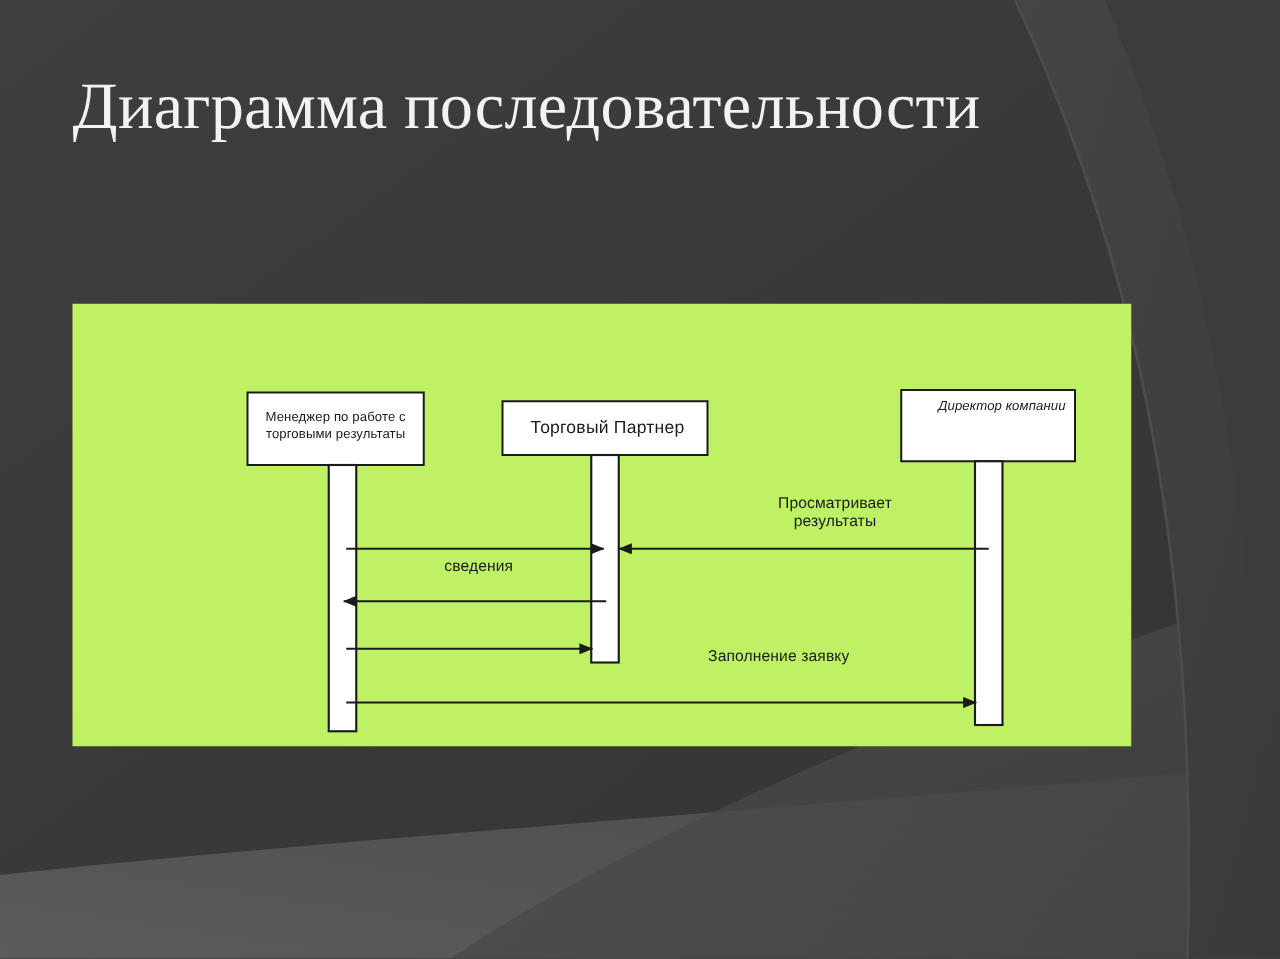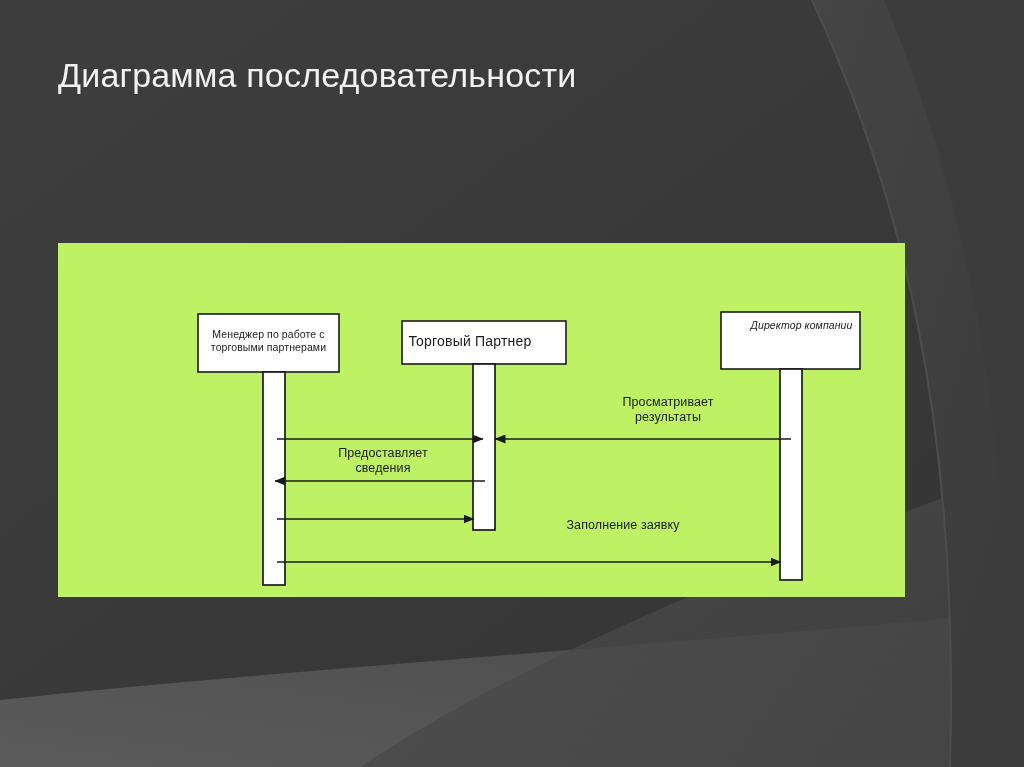--- a/index.html
+++ b/index.html
@@ -25,26 +25,26 @@
     left: 0; top: 0;
     width: 1024px;
     height: 767px;
   }
   #slide-title {
     position: absolute;
     left: 58px;
     top: 56px;
     width: 880px;
     color: #f2f2f2;
-    font-size: 34px;
+    font-size: 53px;
     font-weight: 400;
     letter-spacing: 0.2px;
     line-height: 1.12;
     white-space: nowrap;
-    font-family: Liberation Sans, sans-serif;
+    font-family: Liberation Serif, serif;
   }
   #diagram-panel {
     position: absolute;
     left: 58px;
     top: 243px;
     width: 847px;
     height: 354px;
     background: #bef264;
   }
   #diagram-svg {
@@ -151,39 +151,38 @@
 
       <line x1="427" y1="238" x2="217" y2="238" stroke="#1b1b1b" stroke-width="1.5" marker-end="url(#arrL)"></line>
 
       <line x1="219" y1="276" x2="416" y2="276" stroke="#1b1b1b" stroke-width="1.5" marker-end="url(#arrR)"></line>
 
       <line x1="219" y1="319" x2="723" y2="319" stroke="#1b1b1b" stroke-width="1.5" marker-end="url(#arrR)"></line>
     </svg>
 
     <div class="lbl actor-label" style="left:140px; top:85px; width:141px;">
       <div>Менеджер по работе с</div>
-      <div>торговыми партнерами</div>
+      <div>торговыми результаты</div>
     </div>
 
-    <div class="lbl actor-label big" style="left:328px; top:90px; width:168px;">
+    <div class="lbl actor-label big" style="left:344px; top:90px; width:168px;">
       <div>Торговый Партнер</div>
     </div>
 
     <div class="lbl actor-label" style="left:663px; top:76px; width:161px;font-style:italic;">
       <div>Директор компании</div>
     </div>
 
 
     <div class="lbl msg-label" style="left:510px; top:152px; width:200px;">
       <div>Просматривает</div>
       <div>результаты</div>
     </div>
 
     <div class="lbl msg-label" style="left:220px; top:203px; width:210px;">
-      <div>Предоставляет</div>
       <div>сведения</div>
     </div>
 
 
     <div class="lbl msg-label" style="left:440px; top:275px; width:250px;">
       <div>Заполнение заявку</div>
     </div>
 
   </div>
 </div>

